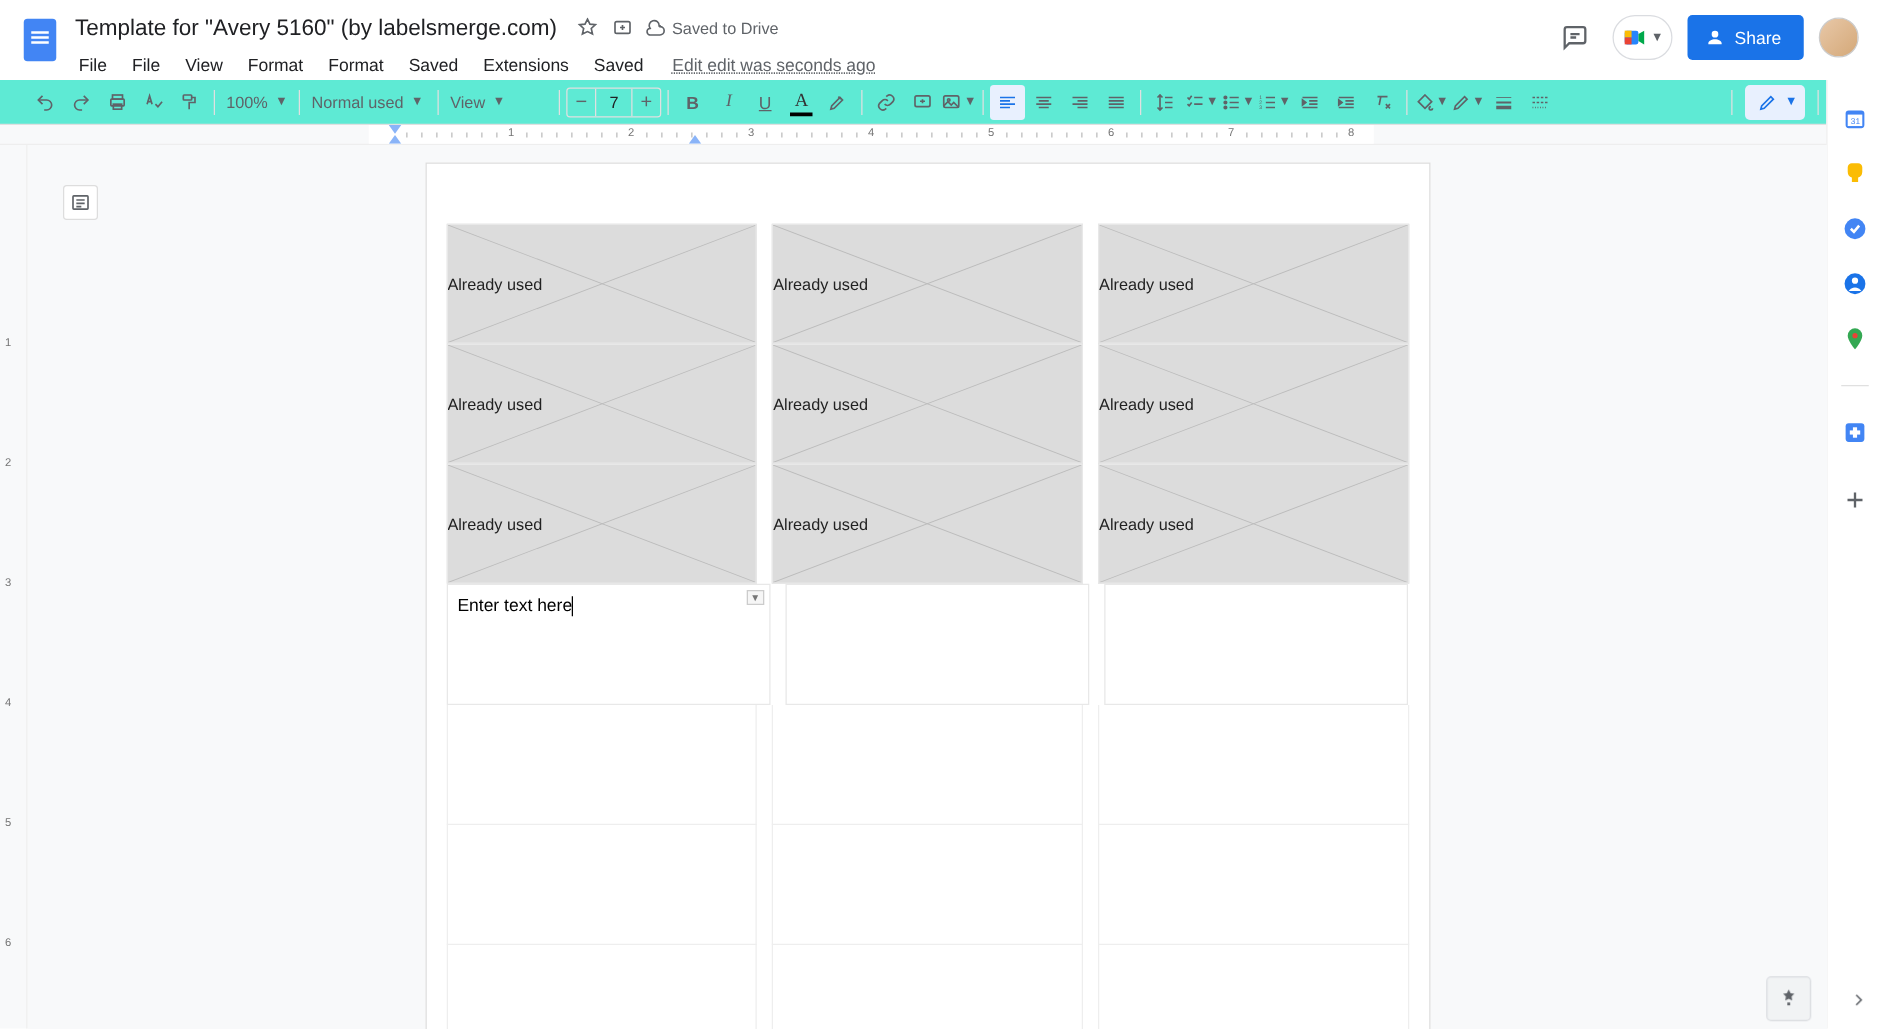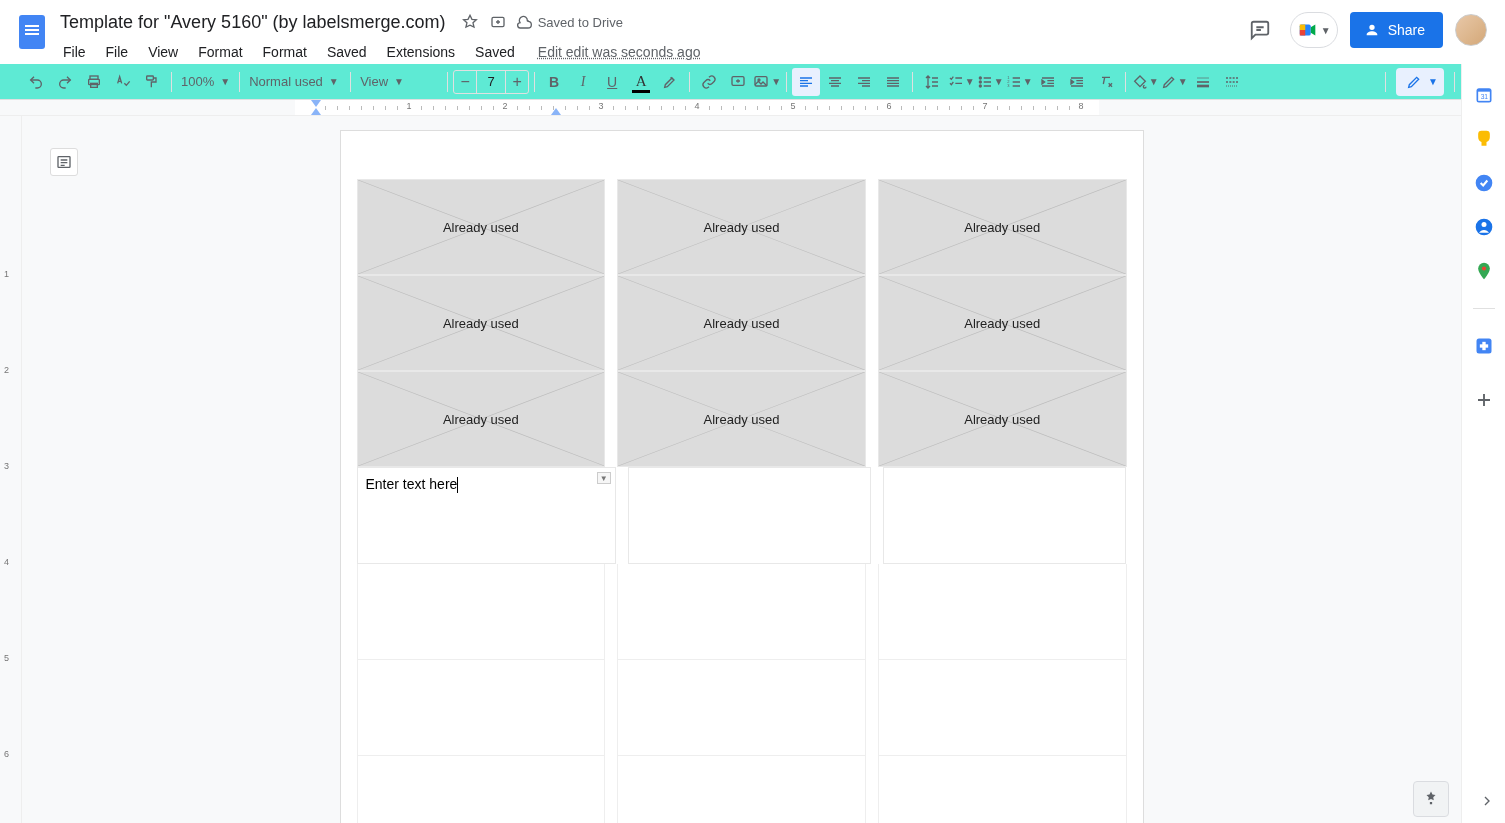--- a/index.html
+++ b/index.html
@@ -79,21 +79,21 @@
   .ruler-dash{position:absolute;top:6px;width:1px;height:4px;background:#bbb;}
   
   .editor-wrap{position:absolute;top:116px;left:0;right:44px;bottom:0;display:flex;}
   .vruler{width:22px;background:#f8f9fa;border-right:1px solid #eee;position:relative;}
   .vruler-num{position:absolute;left:4px;font-size:9px;color:#757575;transform:translateY(-50%) rotate(0deg);}
   .canvas-scroll{flex:1;background:#f8f9fa;overflow-y:scroll;position:relative;}
   .outline-btn{position:absolute;left:28px;top:32px;width:28px;height:28px;border:1px solid #ddd;border-radius:3px;background:#fff;display:flex;align-items:center;justify-content:center;color:#5f6368;z-index:3;}
   .page{width:804px;background:#fff;margin:14px auto 40px auto;border:1px solid #ddd;min-height:1000px;position:relative;padding:48px 16px 16px 16px;}
   .label-grid{display:flex;flex-direction:column;gap:0;}
   .label-row{display:flex;gap:12px;}
-  .label-cell{flex:1;height:96px;border:1px solid #e8e8e8;position:relative;display:flex;align-items:center;justify-content:center;font-size:13px;color:#222;}
+  .label-cell{flex:1;height:96px;border:1px solid #e8e8e8;position:relative;display:flex;align-items:center;font-size:13px;color:#222;}
   .label-cell.used{background:#dcdcdc;overflow:hidden;}
   .label-cell.used svg{position:absolute;inset:0;width:100%;height:100%;}
   .label-cell.editing{align-items:flex-start;justify-content:flex-start;padding:8px;height:97px;}
   .enter-text{font-size:14px;color:#000;position:relative;}
   .cursor-bar{display:inline-block;width:1px;height:16px;background:#000;vertical-align:middle;margin-left:0;}
   .cell-dd{position:absolute;top:4px;right:4px;width:14px;height:12px;border:1px solid #ccc;background:#f6f6f6;font-size:8px;display:flex;align-items:center;justify-content:center;color:#777;}
   .label-cell.empty{border:1px solid #eee;border-top:none;}
   .label-row.empty .label-cell{height:96px;}
   .label-cell.used span{position:relative;z-index:2;}
   

